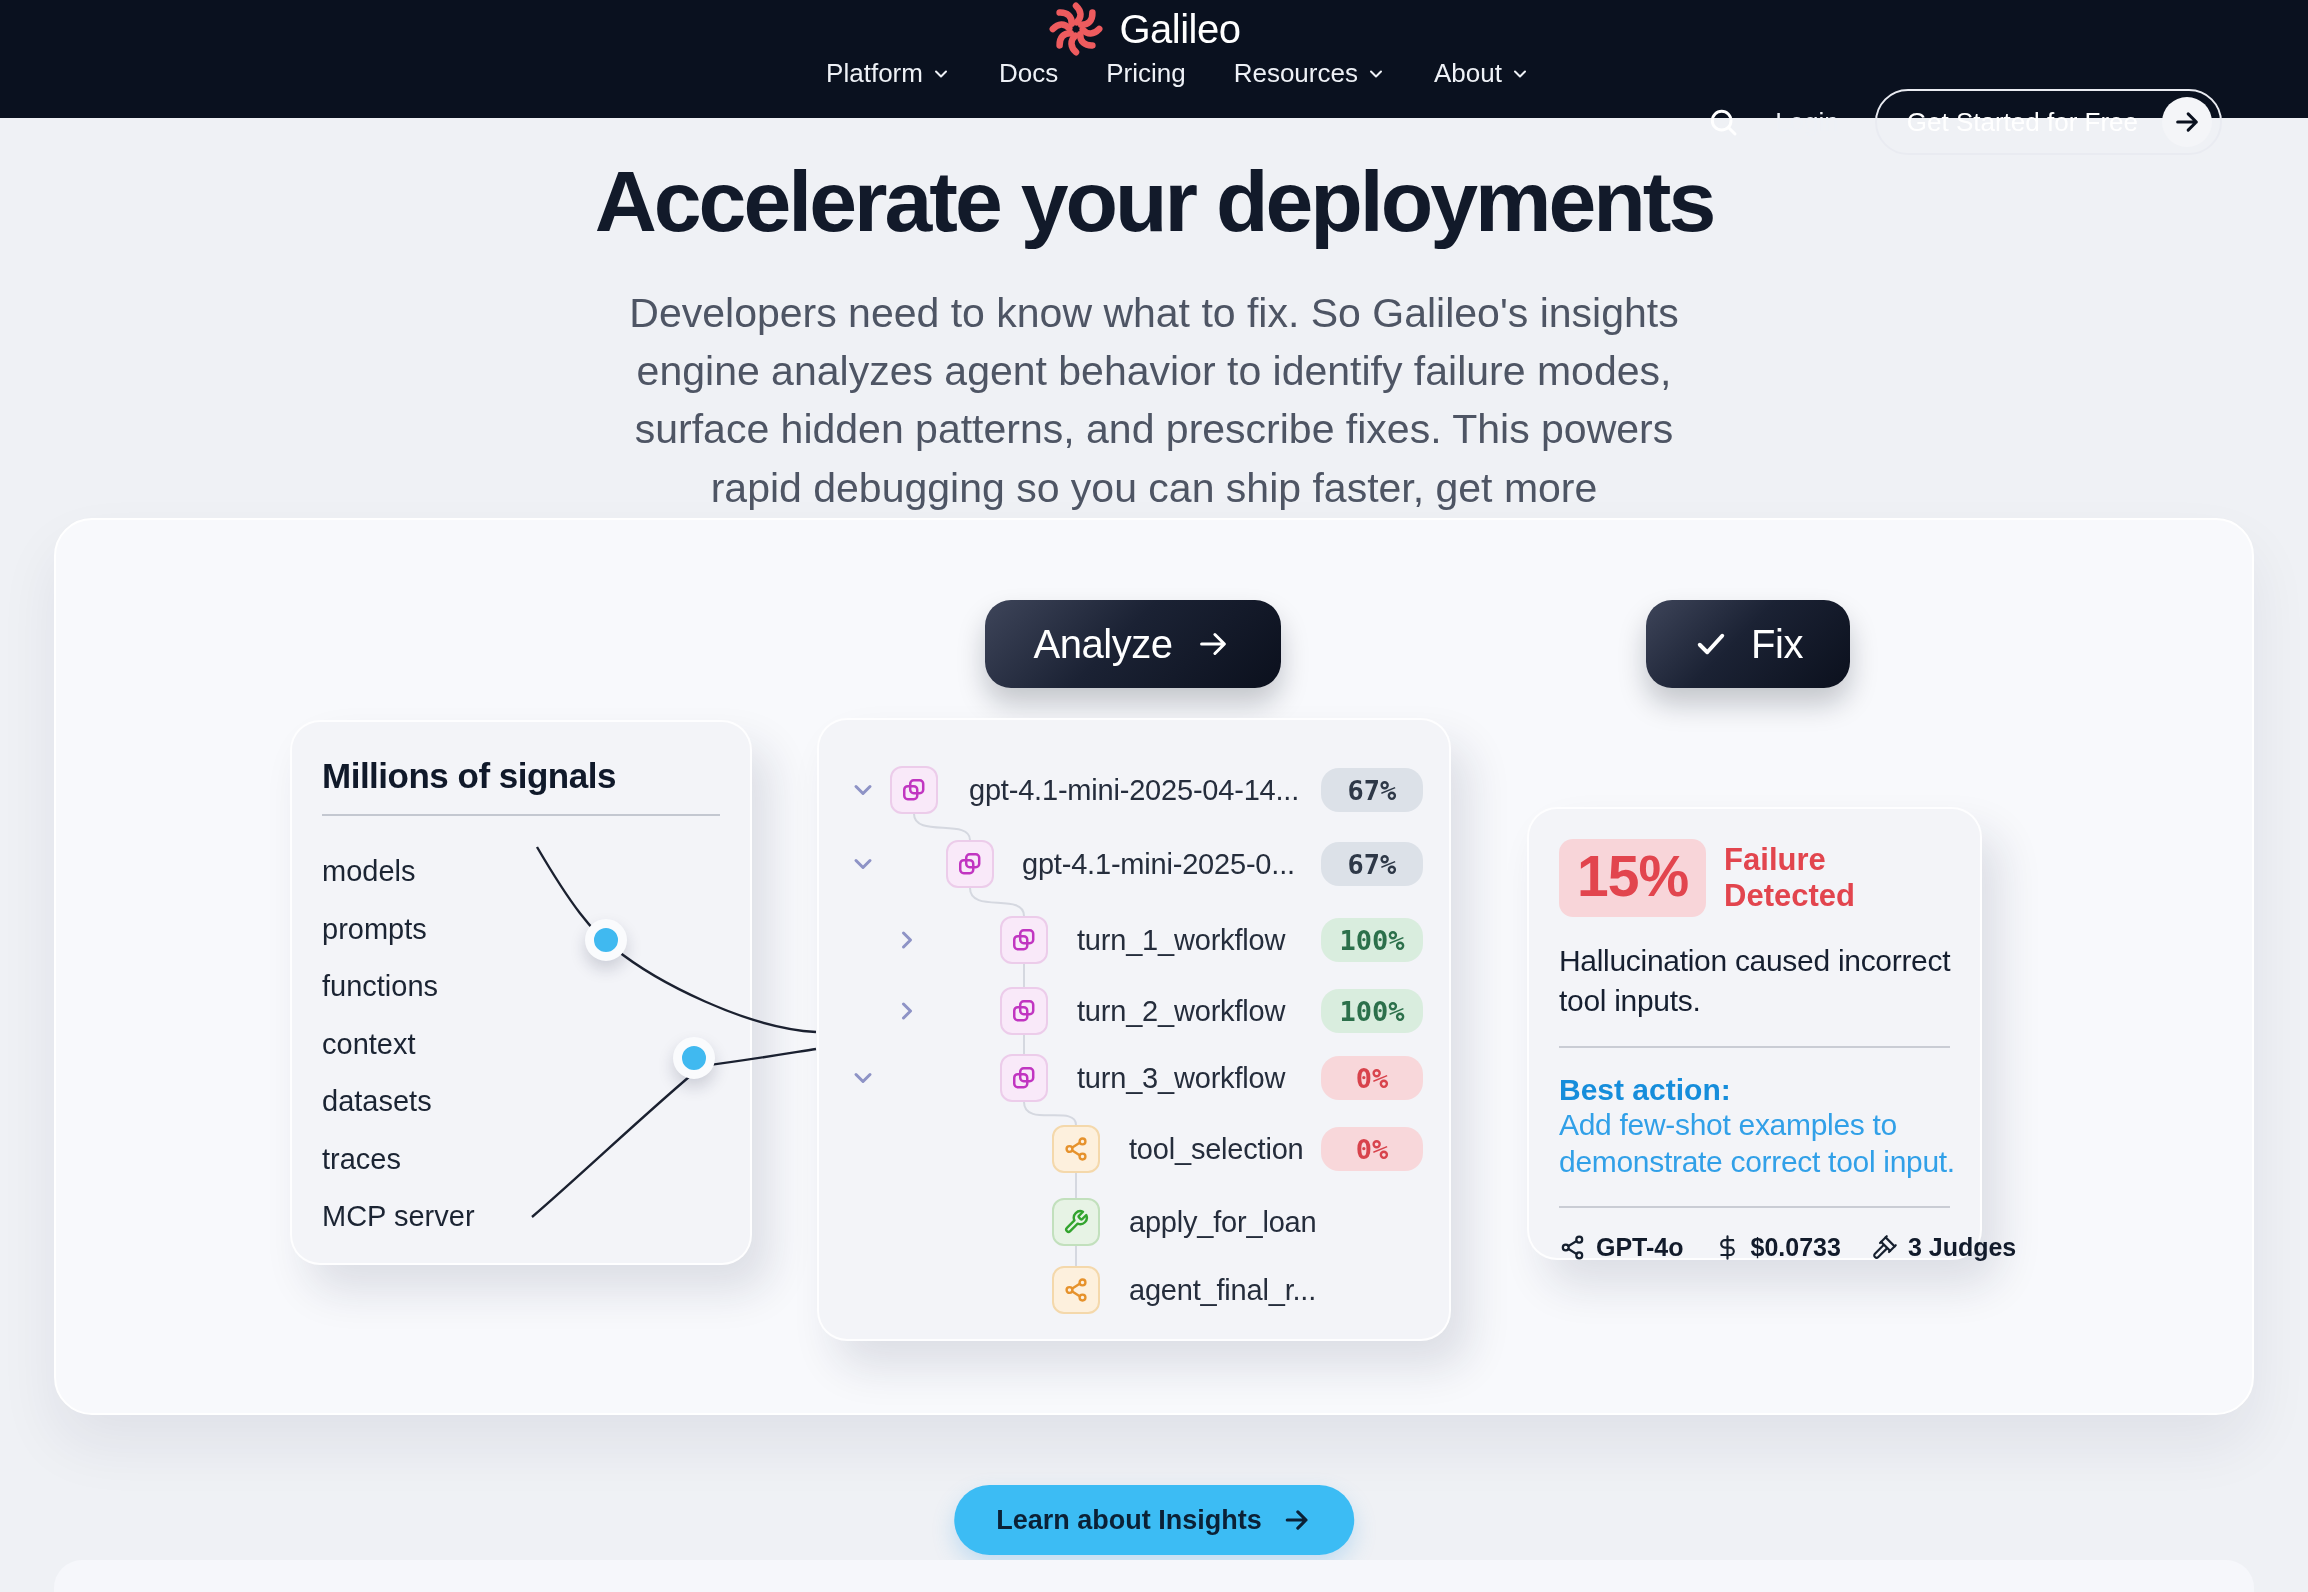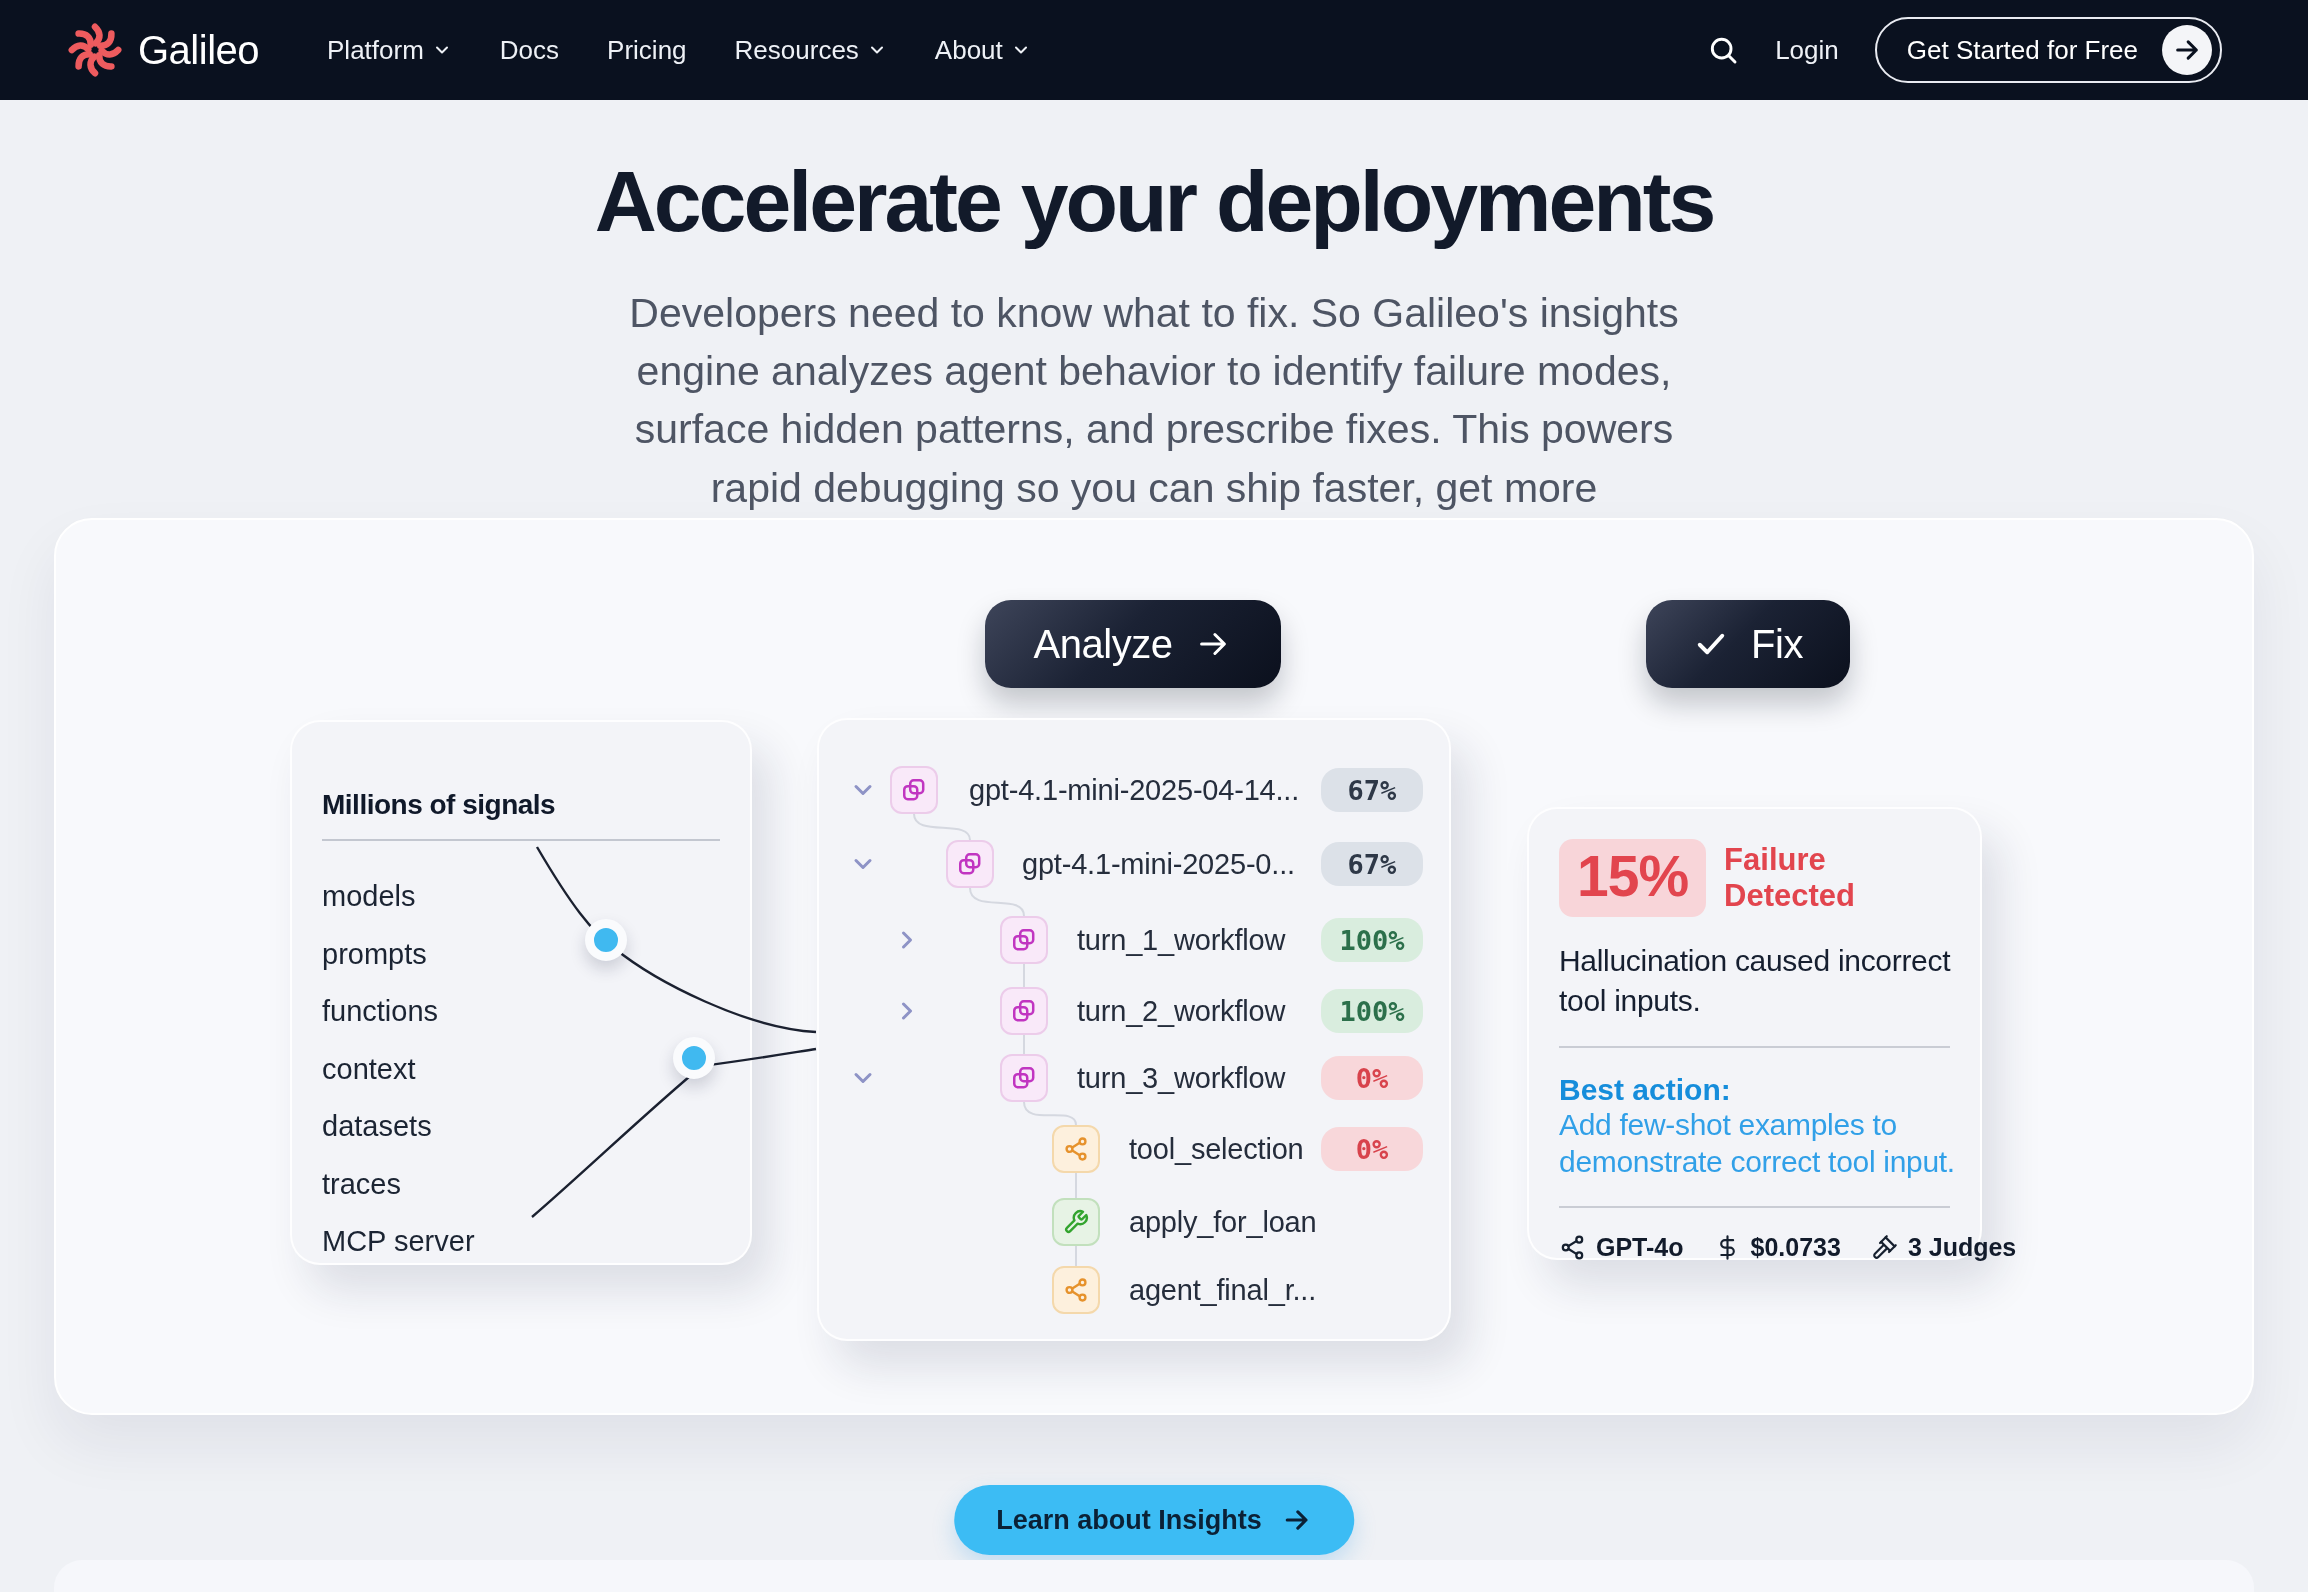--- a/index.html
+++ b/index.html
@@ -6,24 +6,25 @@
   html,body { width:2308px; height:1592px; }
   body {
     position:relative;
     font-family:"Liberation Sans", sans-serif;
     background:#eff1f5;
     overflow:hidden;
     color:#131c2c;
   }
   
   .navbar {
-    position:absolute; top:0; left:0; width:2308px; height:100px;
+    position:absolute; top:0; left:0; width:2308px; height:118px;
     background:#0a111f;
     display:flex; align-items:center;
     padding:0 86px 0 66px;
+    flex-direction:column;
   }
   .logo-wrap { display:flex; align-items:center; gap:14px; cursor:pointer; }
   .logo-text { color:#fff; font-size:40px; font-weight:500; letter-spacing:-0.5px; }
   .nav-links { display:flex; align-items:center; gap:48px; margin-left:68px; }
   .nav-link { display:flex; align-items:center; gap:8px; color:#eef1f6; font-size:26px; cursor:pointer; }
   .nav-right { margin-left:auto; display:flex; align-items:center; gap:36px; }
   .nav-login { color:#eef1f6; font-size:26px; cursor:pointer; }
   .cta-pill {
     display:flex; align-items:center; gap:24px;
     height:66px; border:2px solid #e9ebf1; border-radius:33px;
@@ -59,21 +60,21 @@
     font-size:40px; font-weight:500; letter-spacing:-0.5px;
     box-shadow:0 16px 28px rgba(10,16,30,0.22);
   }
   .inner-card {
     position:absolute; background:#f3f4f8;
     border:2px solid rgba(255,255,255,0.9); border-radius:30px;
     box-shadow:18px 26px 44px rgba(25,35,65,0.12);
   }
   
   .signals-card { left:234px; top:200px; width:462px; height:545px; padding:34px 30px; z-index:1; }
-  .signals-title { font-size:28px; font-weight:700; color:#10192a; letter-spacing:-0.5px;margin-top:33px; }
+  .signals-title { font-size:35px; font-weight:700; color:#10192a; letter-spacing:-0.5px; }
   .signals-divider { border:none; border-top:2px solid #c3c7d0; margin-top:18px; }
   .signals-list { list-style:none; margin-top:27px; }
   .signals-list li { font-size:29px; color:#1b2433; line-height:57.5px; }
   
   .conn-svg { position:absolute; left:0; top:0; z-index:2; pointer-events:none; }
   .flow-node {
     position:absolute; width:42px; height:42px; border-radius:50%;
     background:#40b9f0; border:9px solid #fafbfd; z-index:3;
     box-shadow:0 8px 16px rgba(25,35,65,0.18);
   }

